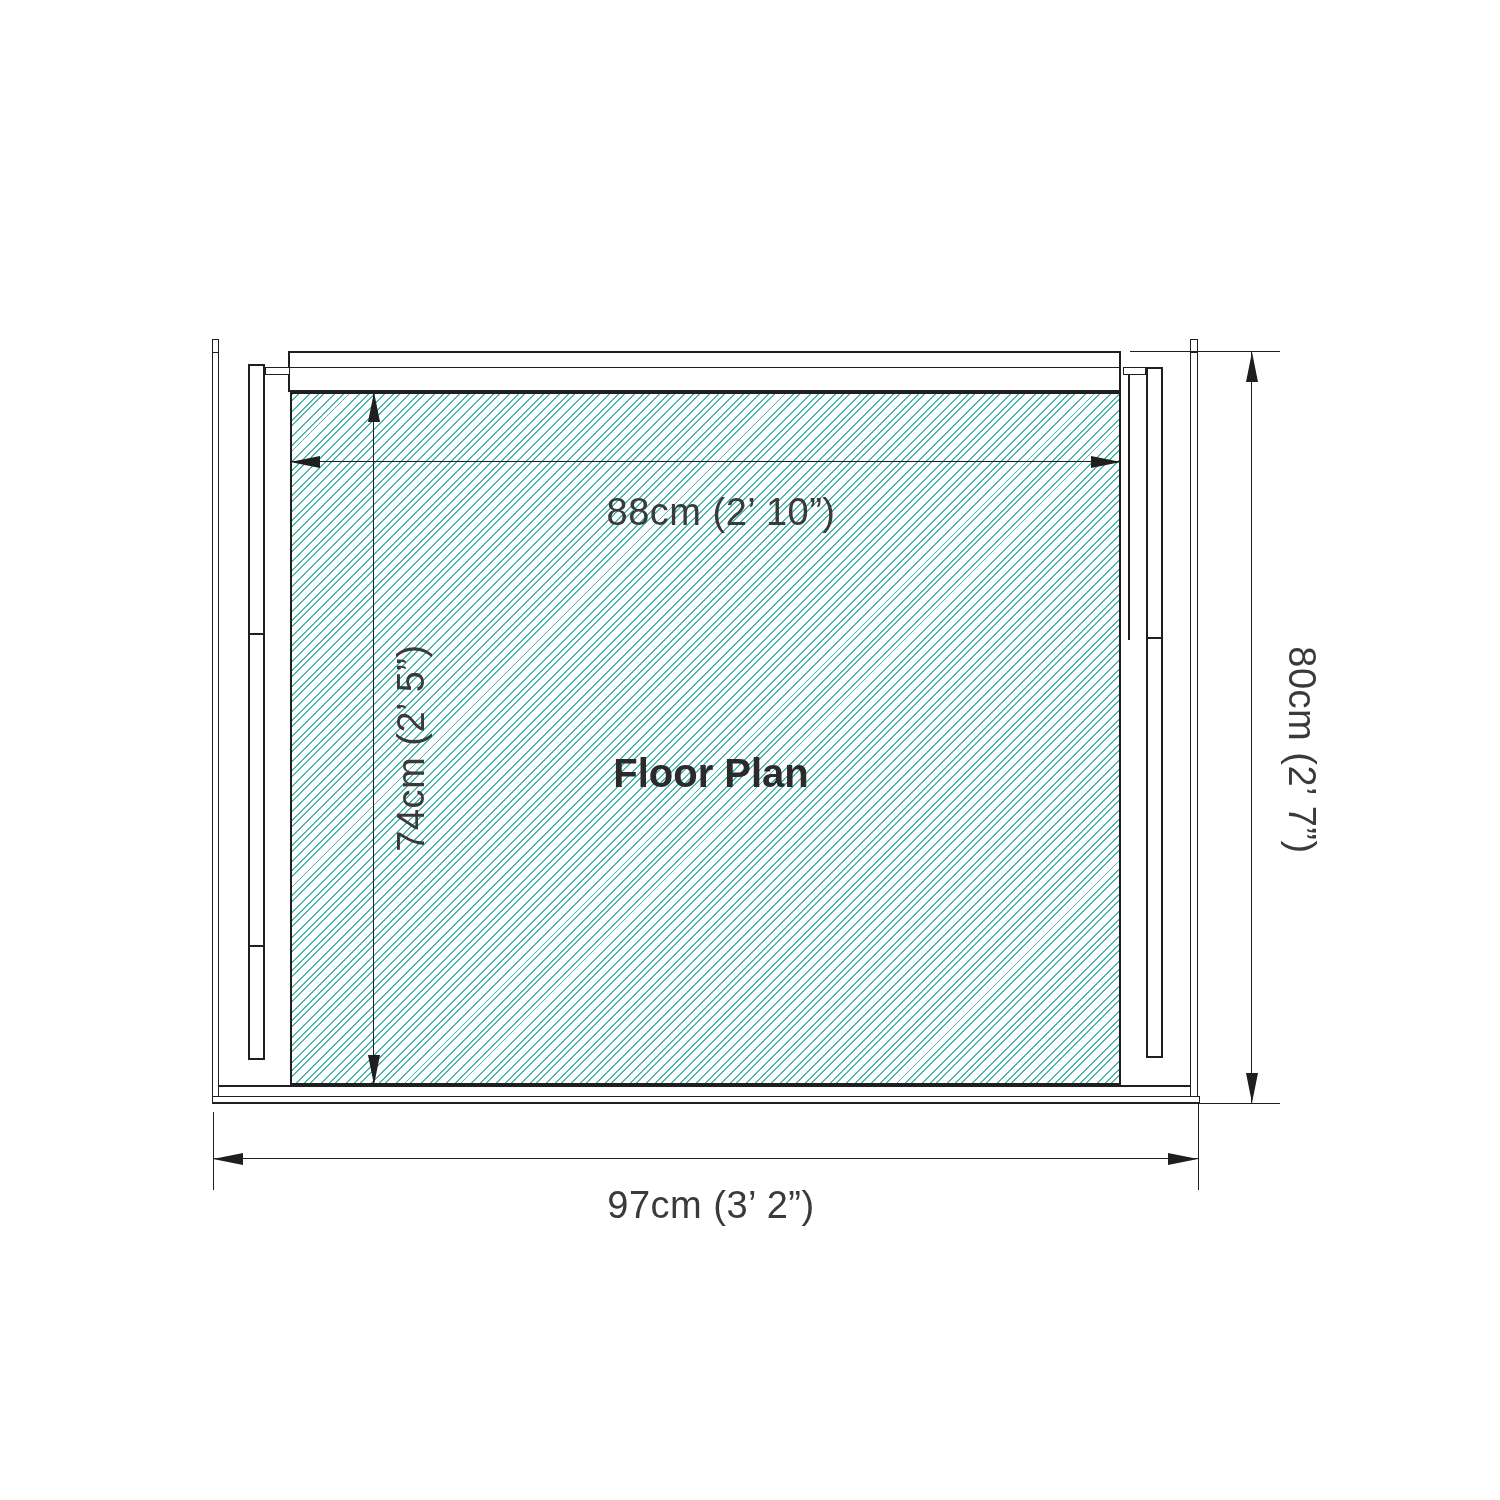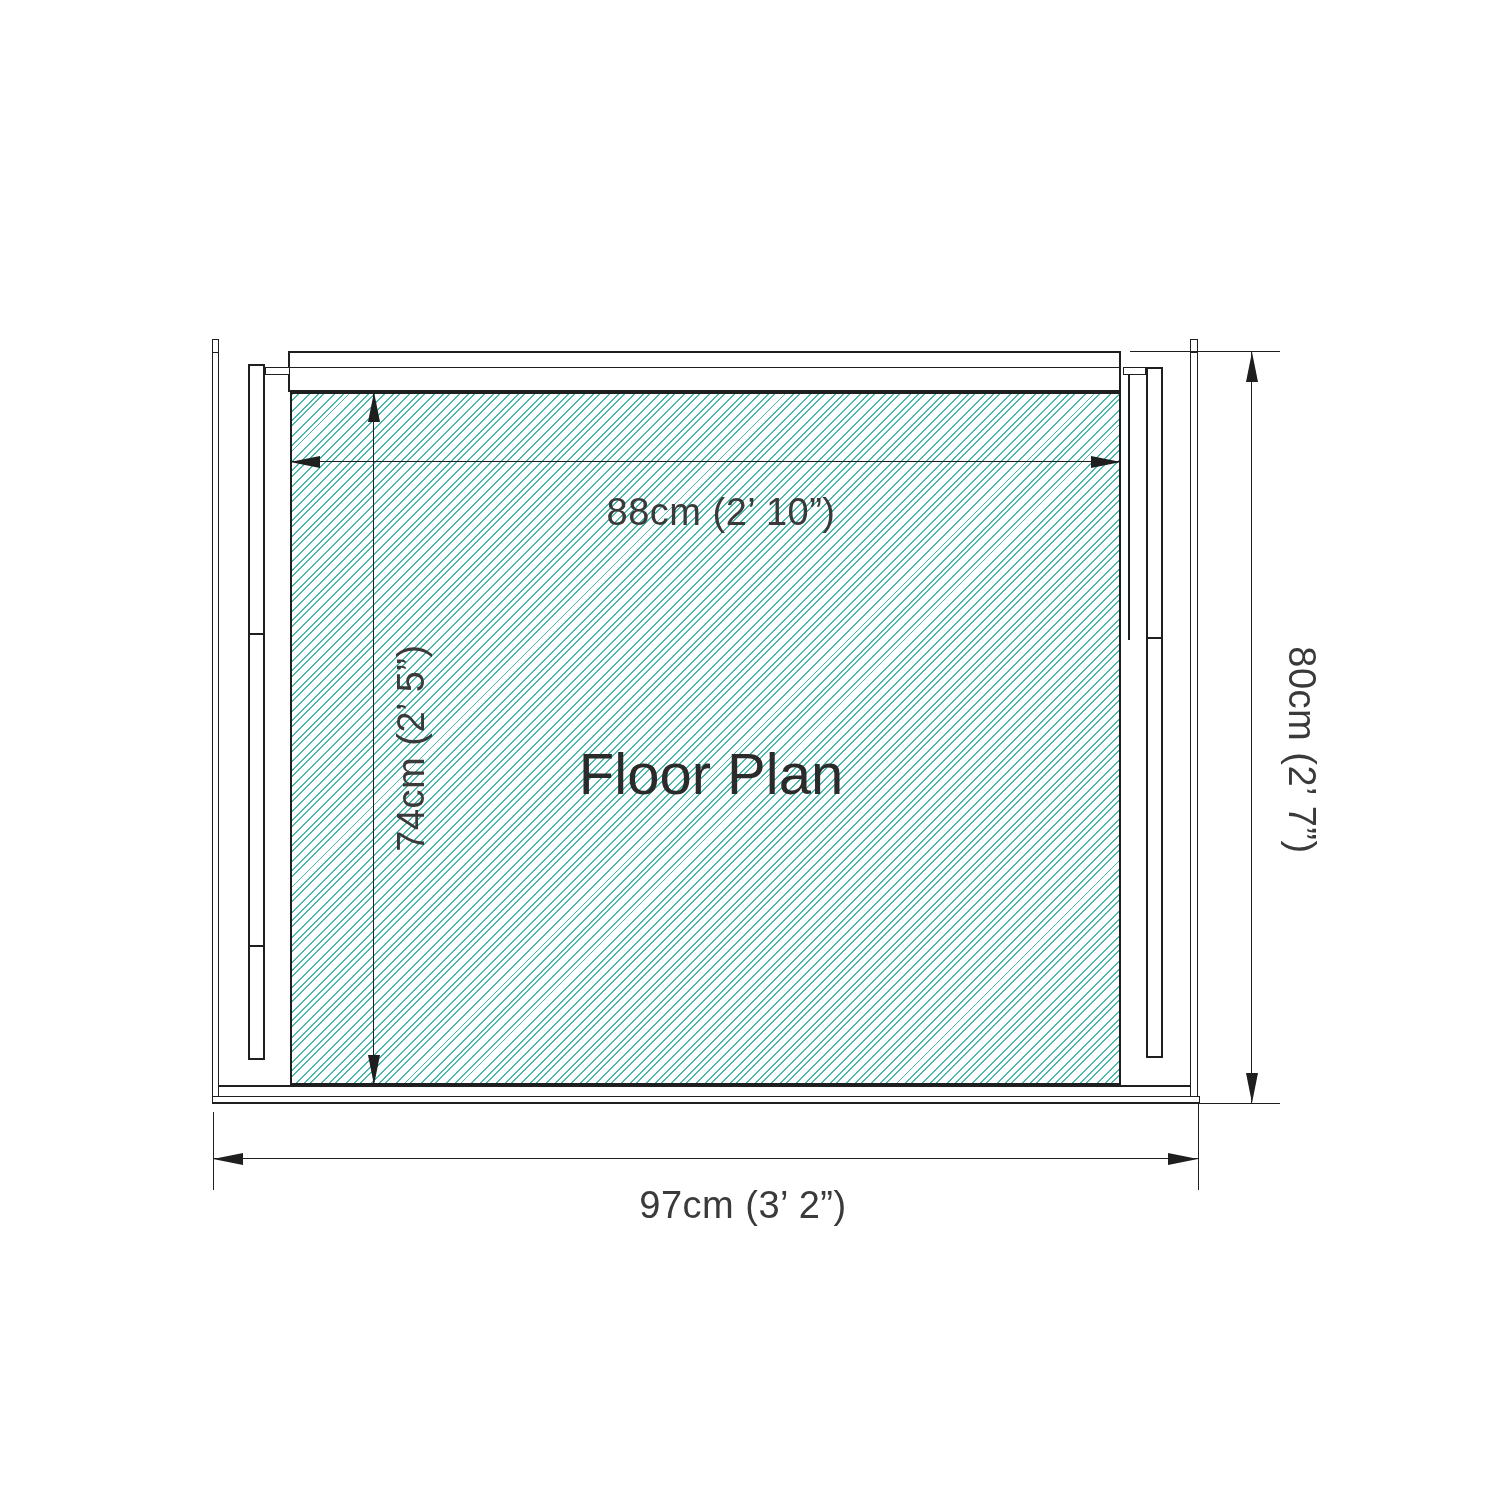--- a/index.html
+++ b/index.html
@@ -57,24 +57,25 @@
     font-size: 38px;
     color: var(--dim-text);
     white-space: nowrap;
     transform: translate(-50%, -50%);
     letter-spacing: 0.5px;
   }
   .dim-label.rot-ccw { transform: translate(-50%, -50%) rotate(-90deg); }
   .dim-label.rot-cw  { transform: translate(-50%, -50%) rotate(90deg); }
   .title-label {
     position: absolute;
-    font-size: 58px;
+    font-size: 40px;
     color: var(--title-text);
     white-space: nowrap;
     transform: translate(-50%, -50%);
+    font-weight: bold;
   }
 </style>
 </head>
 <body>
 
 <div class="canvas">
 
   <div class="wall-thin" style="left:194px; top:339px; width:7px; height:764px;">
     <div class="divider-thin" style="top:12px;"></div>
   </div>
@@ -111,21 +112,21 @@
   <div class="dimline-v" style="left:355px; top:392px; height:693px;"></div>
   <div class="arr arr-up" style="left:350px; top:392px;"></div>
   <div class="arr arr-down" style="left:350px; top:1055px;"></div>
   <div class="dim-label rot-ccw" style="left:393px; top:748px;">74cm (2’ 5”)</div>
 
   <div class="extline-v" style="left:195px; top:1112px; height:78px;"></div>
   <div class="extline-v" style="left:1180px; top:1103px; height:87px;"></div>
   <div class="dimline-h" style="left:195px; top:1158px; width:985px;"></div>
   <div class="arr arr-left" style="left:195px; top:1153px;"></div>
   <div class="arr arr-right" style="left:1150px; top:1153px;"></div>
-  <div class="dim-label" style="left:725px; top:1205px;">97cm (3’ 2”)</div>
+  <div class="dim-label" style="left:693px; top:1205px;">97cm (3’ 2”)</div>
 
   <div class="extline-h" style="left:1112px; top:351px; width:150px;"></div>
   <div class="extline-h" style="left:1182px; top:1103px; width:80px;"></div>
   <div class="dimline-v" style="left:1233px; top:352px; height:751px;"></div>
   <div class="arr arr-up" style="left:1228px; top:352px;"></div>
   <div class="arr arr-down" style="left:1228px; top:1073px;"></div>
   <div class="dim-label rot-cw" style="left:1283px; top:750px;">80cm (2’ 7”)</div>
 
   <div class="title-label" style="left:693px; top:773px;">Floor Plan</div>
 

